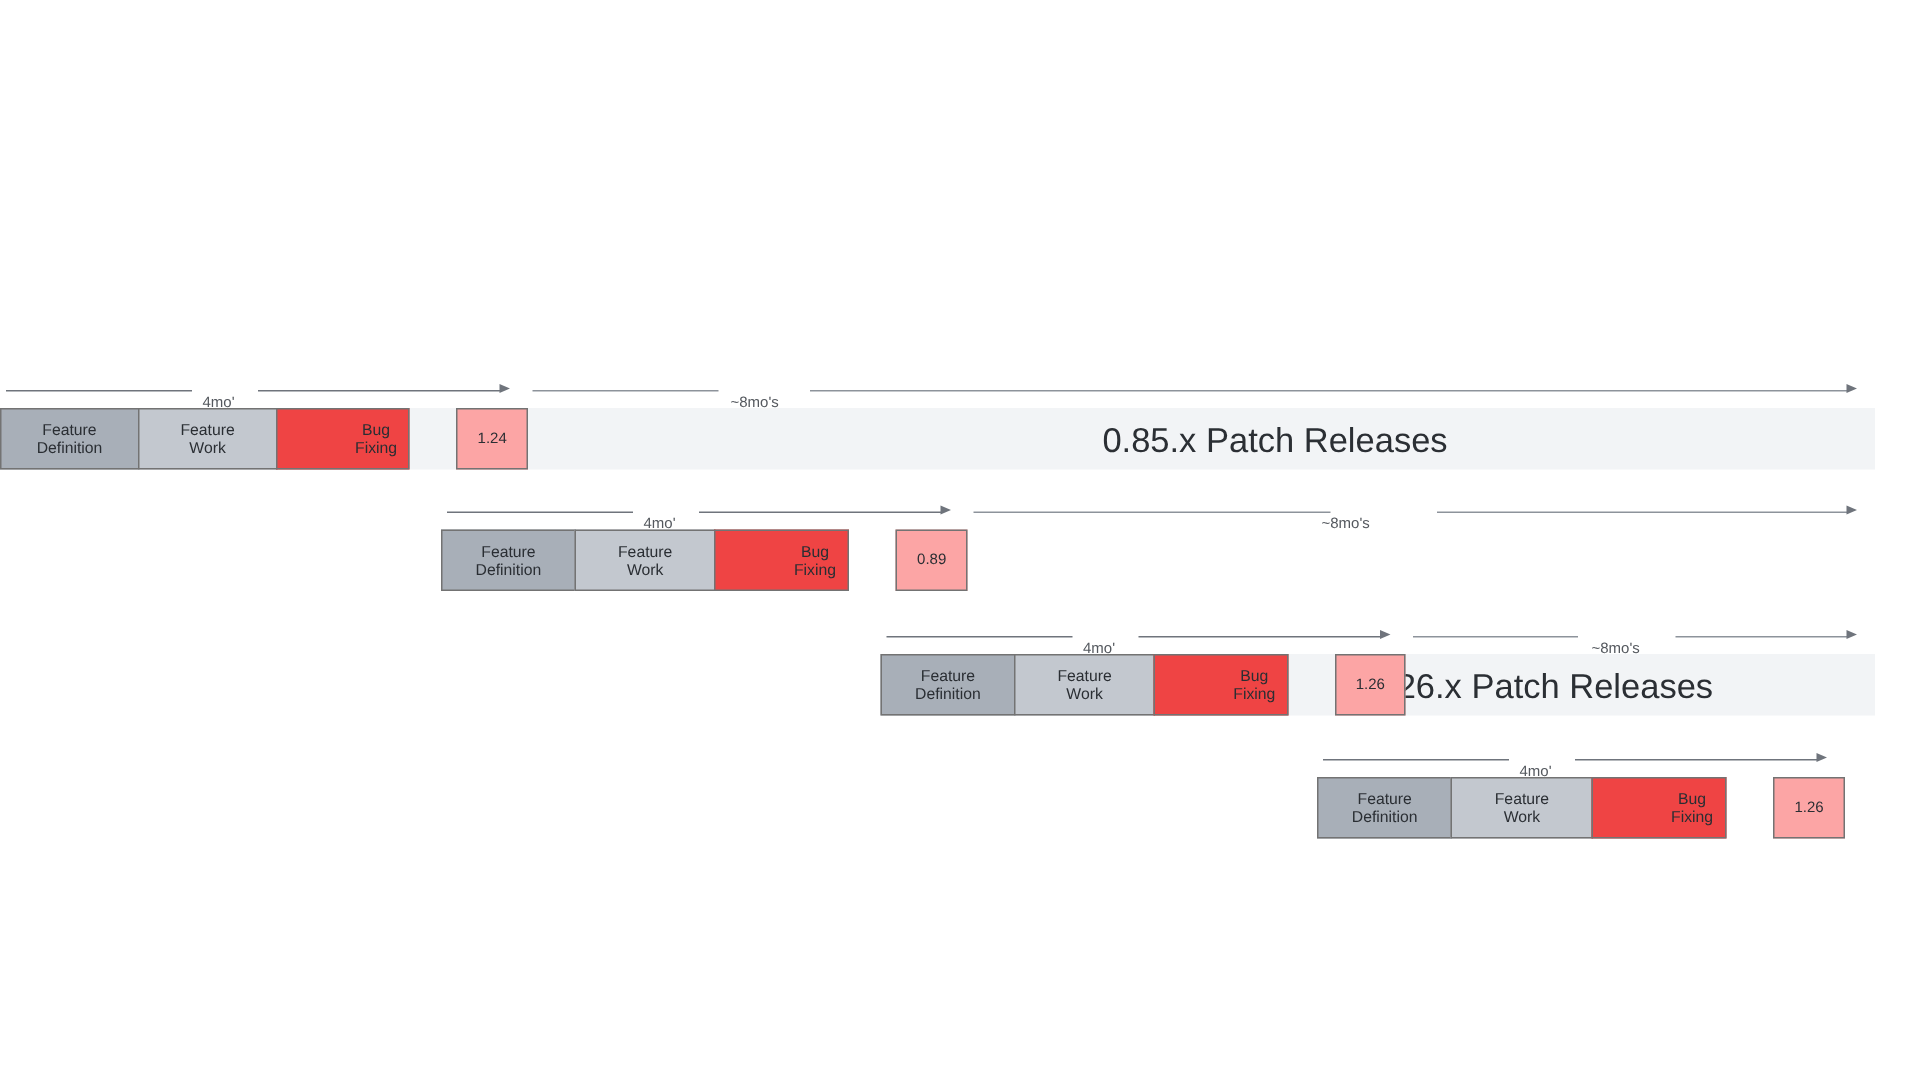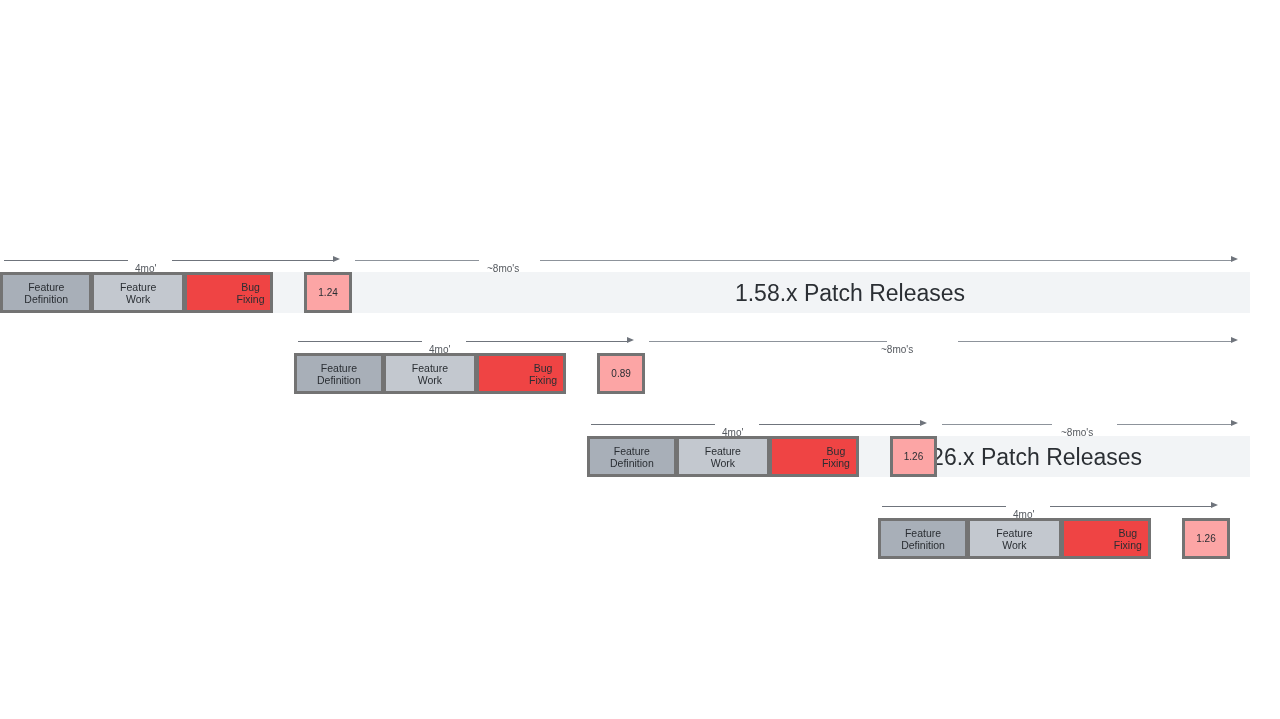--- a/index.html
+++ b/index.html
@@ -68,21 +68,21 @@
   
   .phase-bar {
     position: absolute;
     top: 22px;
     height: 41px;
     display: flex;
     box-sizing: border-box;
   }
   .phase {
     box-sizing: border-box;
-    border: 3px solid #737373;
+    border: 1px solid #737373;
     display: flex;
     align-items: center;
     justify-content: center;
     text-align: center;
     font-size: 10.5px;
     line-height: 12px;
     color: #2a2e33;
     margin-left: -1px;
   }
   .phase:first-child { margin-left: 0; }
@@ -122,21 +122,21 @@
       <div class="arrow-seg" style="left:172px; width:162px;"></div>
       <div class="arrow-head" style="left:333px;"></div>
 
       <div class="arrow-seg light" style="left:355px; width:124px;"></div>
       <div class="arrow-label" style="left:487px;">~8mo's</div>
       <div class="arrow-seg light" style="left:540px; width:692px;"></div>
       <div class="arrow-head" style="left:1231px;"></div>
     </div>
 
     <div class="patch-band" style="left:0px; width:1250px;">
-      <span class="patch-label" style="margin-left:450px;">1.58.x Patch Releases</span>
+      <span class="patch-label" style="margin-left:450px;">0.85.x Patch Releases</span>
     </div>
 
     <div class="phase-bar" style="left:0px; width:352px;">
       <div class="phase phase-def" style="width:103px;">
         <div>
           <span>Feature</span>
           <span>Definition</span>
         </div>
       </div>
       <div class="phase phase-work" style="width:104px;">

